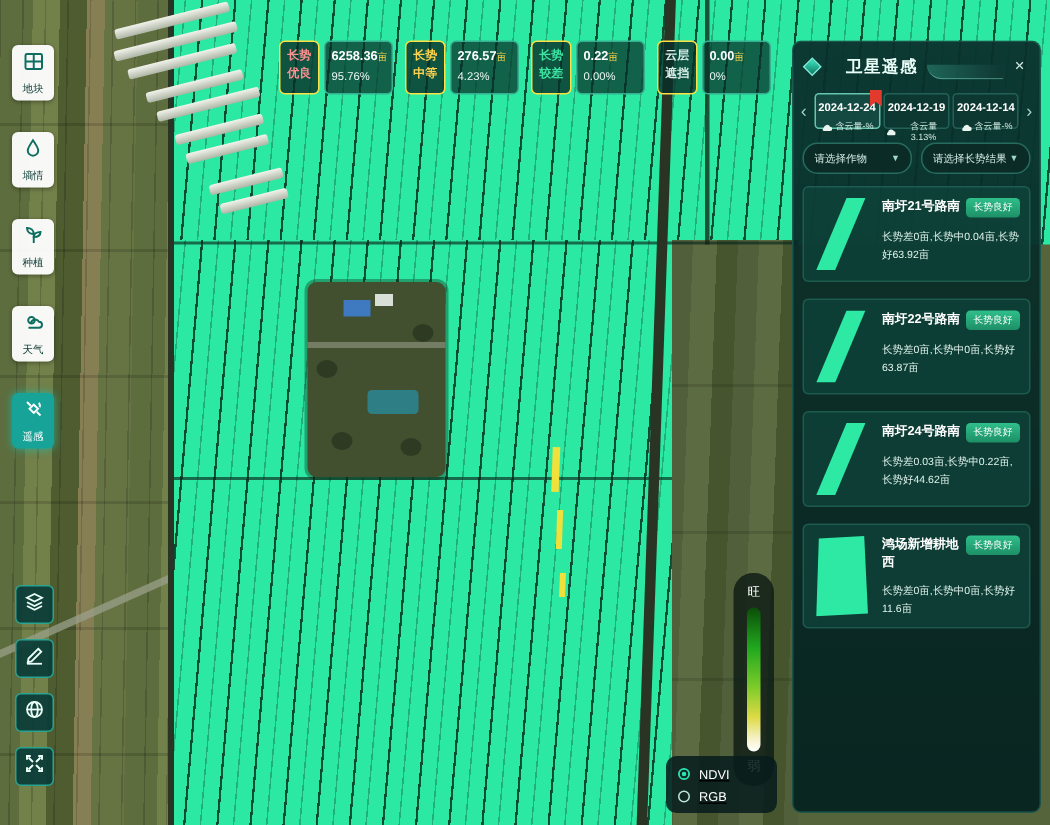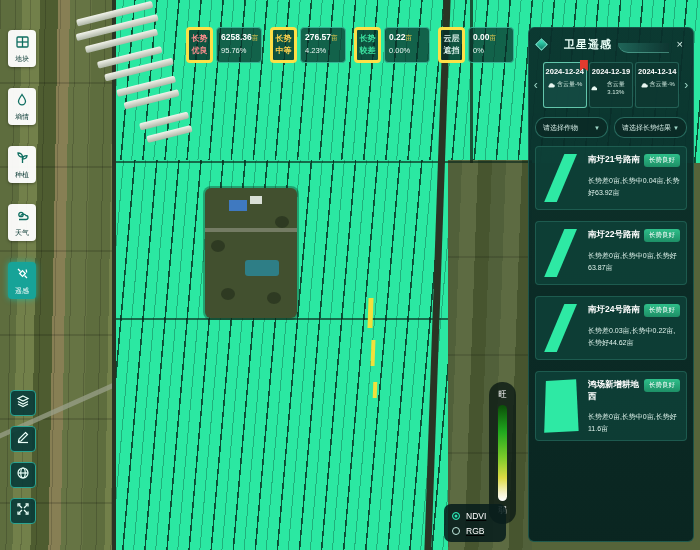--- a/index.html
+++ b/index.html
@@ -46,21 +46,21 @@
   .v-pond { position:absolute; left:40px; top:72px; width:34px; height:16px; background:#2e7e86; border-radius:3px; }
   .v-road { position:absolute; left:0; top:40px; width:92px; height:4px; background:#8a8f7a; opacity:.7; }
   .v-tree { position:absolute; width:14px; height:12px; border-radius:50%; background:#2e3a22; }
   .t1{left:6px;top:52px} .t2{left:70px;top:28px} .t3{left:16px;top:100px} .t4{left:62px;top:104px}
   .ypatch { position:absolute; background:#f0e03c; transform:rotate(2deg); }
   .y1{left:368px;top:298px;width:5px;height:30px} .y2{left:371px;top:340px;width:4px;height:26px} .y3{left:373px;top:382px;width:4px;height:16px}
 
   
   .stats { position:absolute; left:186px; top:27px; display:flex; gap:8px; }
   .stat-item { display:flex; gap:3px; }
-  .stat-label { width:27px; height:36px; border:3px solid #fde047; border-radius:4px;
+  .stat-label { width:27px; height:36px; border:1px solid #fde047; border-radius:4px;
     background:rgba(8,46,40,.8); font-size:8px; line-height:1.45; text-align:center; padding-top:3px; font-weight:bold; }
   .stat-box { width:46px; height:36px; border:1px solid #37b092; border-radius:4px;
     background:rgba(8,46,40,.72); padding:4px 3px 3px 4px; }
   .stat-val { font-size:8.5px; font-weight:bold; color:#ffffff; white-space:nowrap; }
   .stat-unit { font-size:6.5px; color:#ffd34d; font-weight:normal; }
   .stat-pct { font-size:7.5px; color:#e9f6f1; margin-top:3px; }
   .stat-item:nth-child(1) .stat-label{color:#ff8f8f;} .stat-item:nth-child(2) .stat-label{color:#ffd34d;}
   .stat-item:nth-child(3) .stat-label{color:#3ce2a0;} .stat-item:nth-child(4) .stat-label{color:#d8efe8;}
 
   
@@ -80,21 +80,21 @@
     border-radius:4px; display:flex; align-items:center; justify-content:center; cursor:pointer; }
   .tool-btn svg { stroke:#eafff8; }
 
   
   .legend { position:absolute; left:489px; top:382px; width:27px; height:142px;
     background:rgba(15,30,22,.85); border-radius:13px; display:flex; flex-direction:column;
     align-items:center; padding:7px 0; }
   .legend .cap { font-size:8.5px; color:#ffffff; }
   .legend .bar { width:9px; flex:1; margin:4px 0; border-radius:5px;
     background:linear-gradient(180deg,#0b4d08 0%, #20a81e 28%, #7ccb2a 55%, #ddda44 76%, #f7f3cf 92%, #ffffff 100%); }
-  .layer-toggle { position:absolute; left:444px; top:504px; width:62px; height:38px;
+  .layer-toggle { position:absolute; left:444px; top:504px; width:74px; height:38px;
     background:rgba(8,30,28,.88); border-radius:7px; padding:4px 8px; display:flex;
     flex-direction:column; justify-content:space-around;text-decoration:underline; }
   .opt { display:flex; align-items:center; gap:6px; cursor:pointer; }
   .radio { width:8px; height:8px; border-radius:50%; border:1.5px solid #bfe8dd; }
   .radio.sel { border-color:#2de0b0; background:#2de0b0; box-shadow:inset 0 0 0 1.5px #0a2a26; }
   .opt .olbl { font-size:8.5px; color:#ffffff; }
 
   
   .panel { position:absolute; right:6px; top:27px; bottom:8px; width:166px;
     background:linear-gradient(180deg, rgba(10,48,44,.95), rgba(7,35,32,.96));
@@ -102,21 +102,21 @@
   .p-head { position:relative; height:30px; display:flex; align-items:center; padding:2px 8px 0; }
   .diamond { width:9px; height:9px; transform:rotate(45deg);
     background:linear-gradient(135deg,#3be8c0,#0f7a66); border:1px solid #7df0d8; }
   .p-title { margin-left:18px; font-size:11px; font-weight:bold; color:#eafff8; letter-spacing:1px; }
   .swoosh { flex:1; height:10px; margin:8px 6px 0;
     background:linear-gradient(90deg, rgba(40,120,105,.7), rgba(15,55,50,.9));
     border-radius:0 0 0 10px; border-bottom:1px solid rgba(120,220,195,.45); }
   .p-close { font-size:11px; color:#d7efe8; cursor:pointer; padding:0 2px; }
   .tabs { display:flex; align-items:center; padding:4px 2px 2px; gap:2px; }
   .arrow { width:10px; text-align:center; color:#9fd8c8; font-size:12px; cursor:pointer; }
-  .tab { position:relative; width:46px; height:46px; background:rgba(13,56,50,.9);
+  .tab { position:relative; width:46px; height:24px; background:rgba(13,56,50,.9);
     border:1px solid rgba(70,160,140,.4); border-radius:3px; padding-top:4px; text-align:center; cursor:pointer; }
   .tab.sel { border-color:rgba(120,230,200,.8); background:rgba(20,74,66,.95); }
   .tab .date { font-size:7.5px; font-weight:bold; color:#ffffff; }
   .tab .cloud { display:flex; align-items:center; justify-content:center; gap:2px; margin-top:4px; }
   .tab .cloud span { font-size:6px; color:#cfe8df; }
   .new-badge { position:absolute; right:-2px; top:-3px; width:8px; height:11px; background:#e23b2e;
     clip-path:polygon(0 0,100% 0,100% 100%,50% 72%,0 100%); }
   .filters { display:flex; gap:6px; padding:7px 6px 4px; }
   .filter { flex:1; height:21px; background:rgba(10,42,38,.9); border:1px solid rgba(70,170,150,.5);
     border-radius:10px; display:flex; align-items:center; justify-content:space-between;

